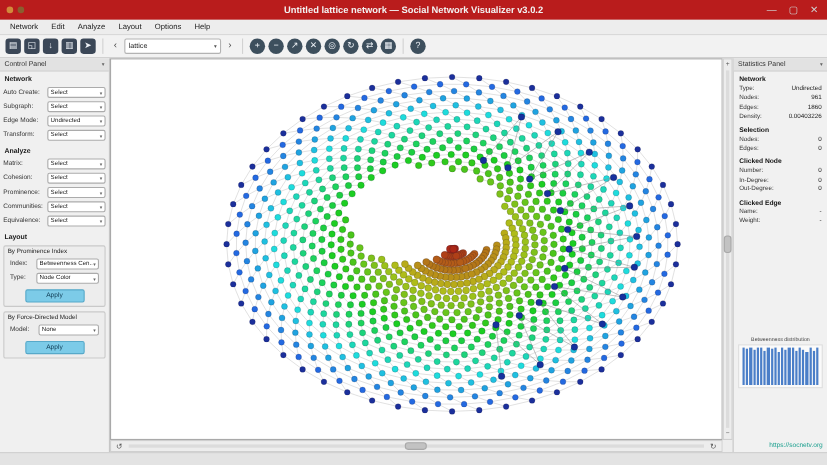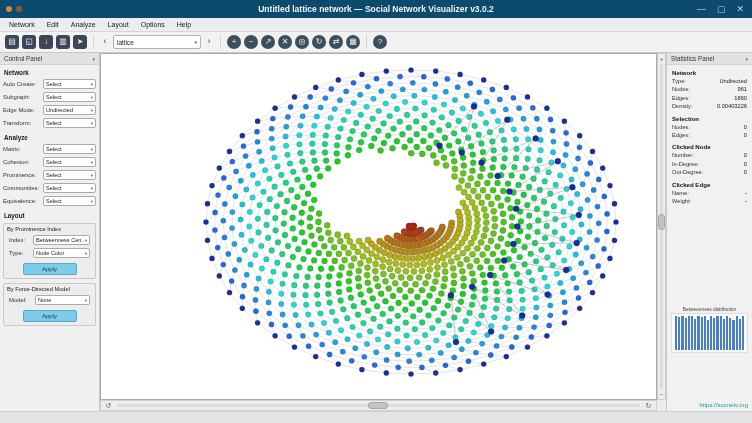--- a/index.html
+++ b/index.html
@@ -1,20 +1,20 @@
 <!DOCTYPE html>
 <html><head>
 <meta charset="utf-8">
 <style>
   * { margin:0; padding:0; box-sizing:border-box; }
   html,body { width:752px; height:423px; overflow:hidden; }
   body { position:relative; background:#e6e6e6; font-family:"Liberation Sans", sans-serif; color:#222; }
 
   
-  .titlebar { position:absolute; left:0; top:0; width:752px; height:18px; background:#0c4a6e; }
+  .titlebar { position:absolute; left:0; top:0; width:752px; height:18px; background:#b91c1c; }
   .tb-title { position:absolute; left:0; right:0; top:0; height:18px; line-height:18px; text-align:center;
               color:#f2f2f2; font-size:8.5px; font-weight:bold; white-space:nowrap; }
   .tb-left { position:absolute; left:6px; top:6px; display:flex; gap:4px; z-index:2; }
   .tb-dot { width:6px; height:6px; border-radius:50%; }
   .tb-right { position:absolute; right:8px; top:0; height:18px; display:flex; align-items:center; gap:11px;
               color:#cfcfcf; font-size:9px; z-index:2; }
 
   
   .menubar { position:absolute; left:0; top:18px; width:752px; height:14px; background:#ededed;
              border-bottom:1px solid #d6d6d6; display:flex; align-items:center; padding-left:3px; }

